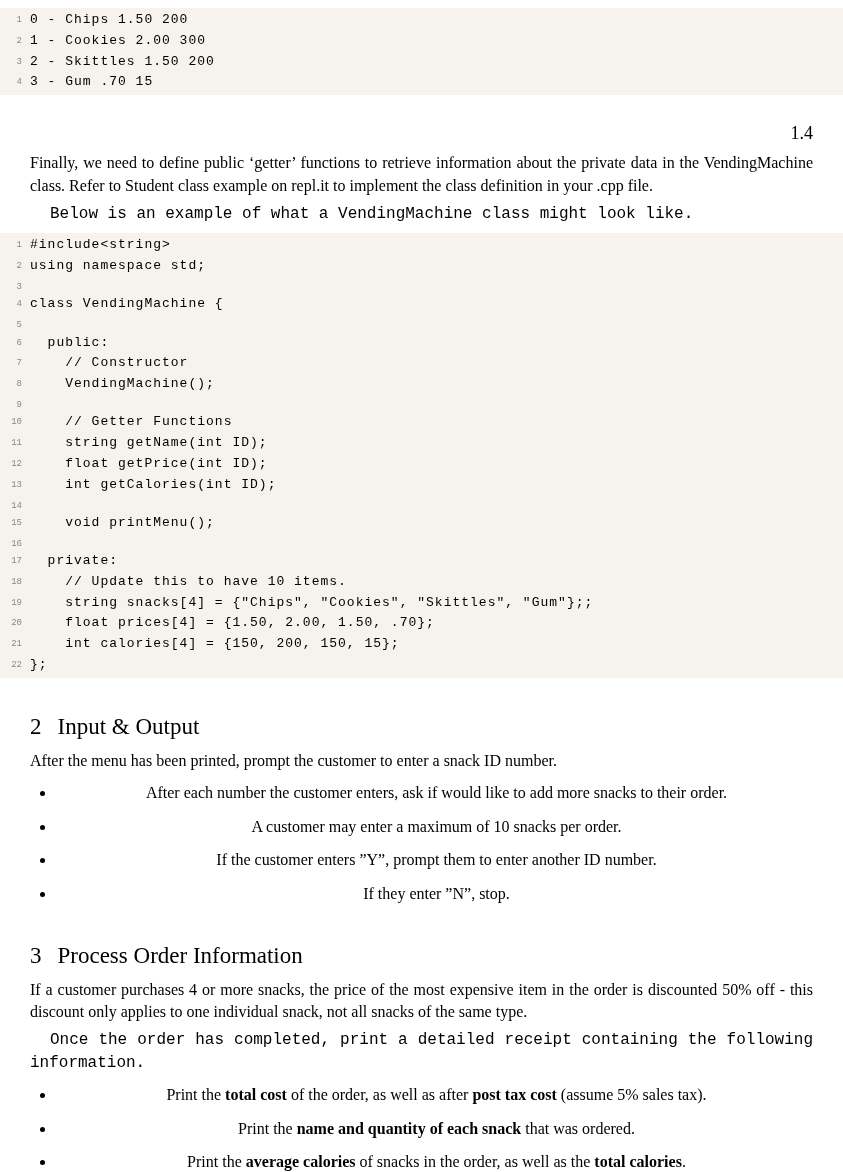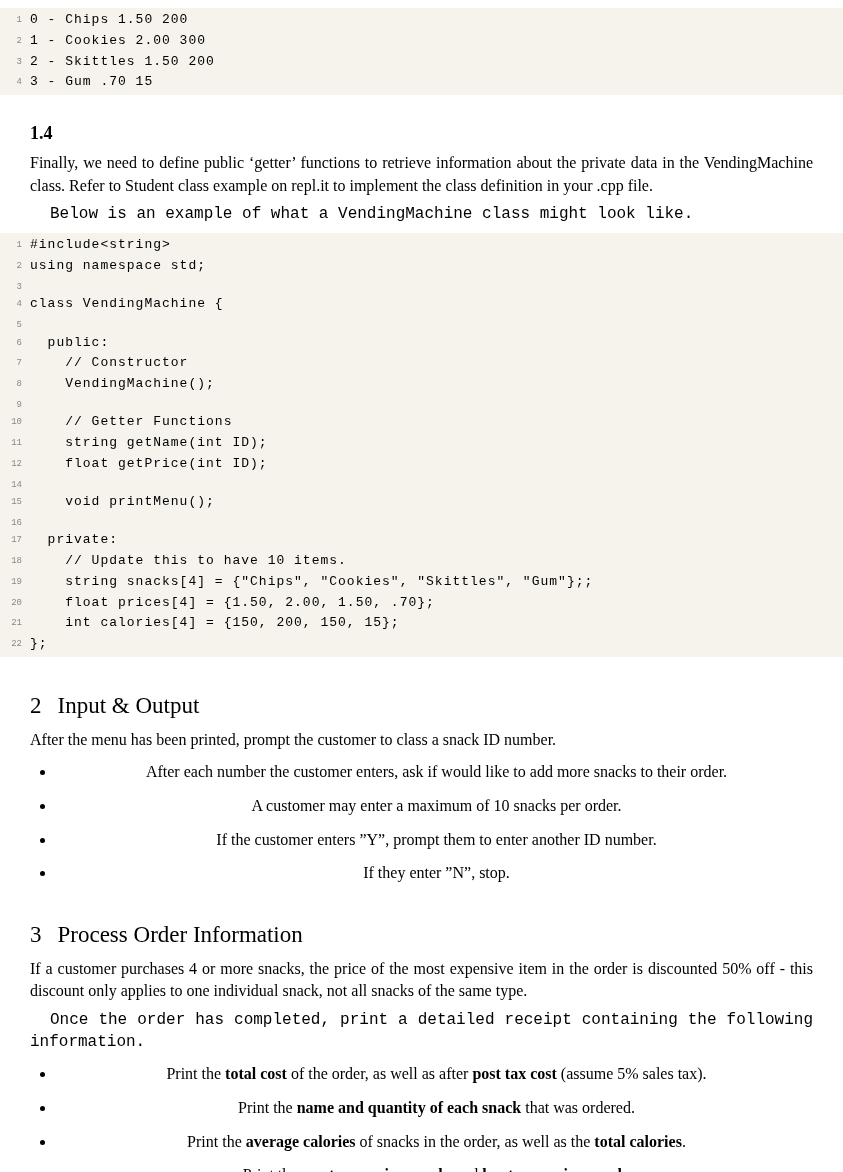--- a/index.html
+++ b/index.html
@@ -35,23 +35,24 @@
     flex-shrink: 0;
     user-select: none;
     display: inline-block;
     padding-top: 3px;
   }
   .codeblock .code {
     flex: 1;
     letter-spacing: 1px;
   }
   .sec-heading {
-    font-weight: bold;
+    font-weight: normal;
     font-size: 18px;
     margin: 28px 0 8px 0;
+    text-align: right;
   }
   .big-heading {
     font-weight: normal;
     font-size: 23px;
     margin: 36px 0 10px 0;
   }
   .num {
     margin-right: 16px;
   }
   p.body {
@@ -99,35 +100,36 @@
       <div class="line"><span class="ln">3</span><span class="code"></span></div>
       <div class="line"><span class="ln">4</span><span class="code">class VendingMachine {</span></div>
       <div class="line"><span class="ln">5</span><span class="code"></span></div>
       <div class="line"><span class="ln">6</span><span class="code">  public:</span></div>
       <div class="line"><span class="ln">7</span><span class="code">    // Constructor</span></div>
       <div class="line"><span class="ln">8</span><span class="code">    VendingMachine();</span></div>
       <div class="line"><span class="ln">9</span><span class="code"></span></div>
       <div class="line"><span class="ln">10</span><span class="code">    // Getter Functions</span></div>
       <div class="line"><span class="ln">11</span><span class="code">    string getName(int ID);</span></div>
       <div class="line"><span class="ln">12</span><span class="code">    float getPrice(int ID);</span></div>
+      <div class="line"><span class="ln">13</span><span class="code">    int getCalories(int ID);</span></div>
       <div class="line"><span class="ln">14</span><span class="code"></span></div>
       <div class="line"><span class="ln">15</span><span class="code">    void printMenu();</span></div>
       <div class="line"><span class="ln">16</span><span class="code"></span></div>
       <div class="line"><span class="ln">17</span><span class="code">  private:</span></div>
       <div class="line"><span class="ln">18</span><span class="code">    // Update this to have 10 items.</span></div>
       <div class="line"><span class="ln">19</span><span class="code">    string snacks[4] = {"Chips", "Cookies", "Skittles", "Gum"};;</span></div>
       <div class="line"><span class="ln">20</span><span class="code">    float prices[4] = {1.50, 2.00, 1.50, .70};</span></div>
       <div class="line"><span class="ln">21</span><span class="code">    int calories[4] = {150, 200, 150, 15};</span></div>
       <div class="line"><span class="ln">22</span><span class="code">};</span></div>
     </div>
 
   <div class="big-heading">
     <span class="num">2</span><span>Input &amp; Output</span>
   </div>
-  <p class="body">After the menu has been printed, prompt the customer to class a snack ID number.</p>
+  <p class="body">After the menu has been printed, prompt the customer to enter a snack ID number.</p>
   <ul class="bullets" id="sec2-bullets">
       <li>After each number the customer enters, ask if would like to add more snacks to their order.</li>
       <li>A customer may enter a maximum of 10 snacks per order.</li>
       <li>If the customer enters ”Y”, prompt them to enter another ID number.</li>
       <li>If they enter ”N”, stop.</li>
     </ul>
 
   <div class="big-heading">
     <span class="num">3</span><span>Process Order Information</span>
   </div>

